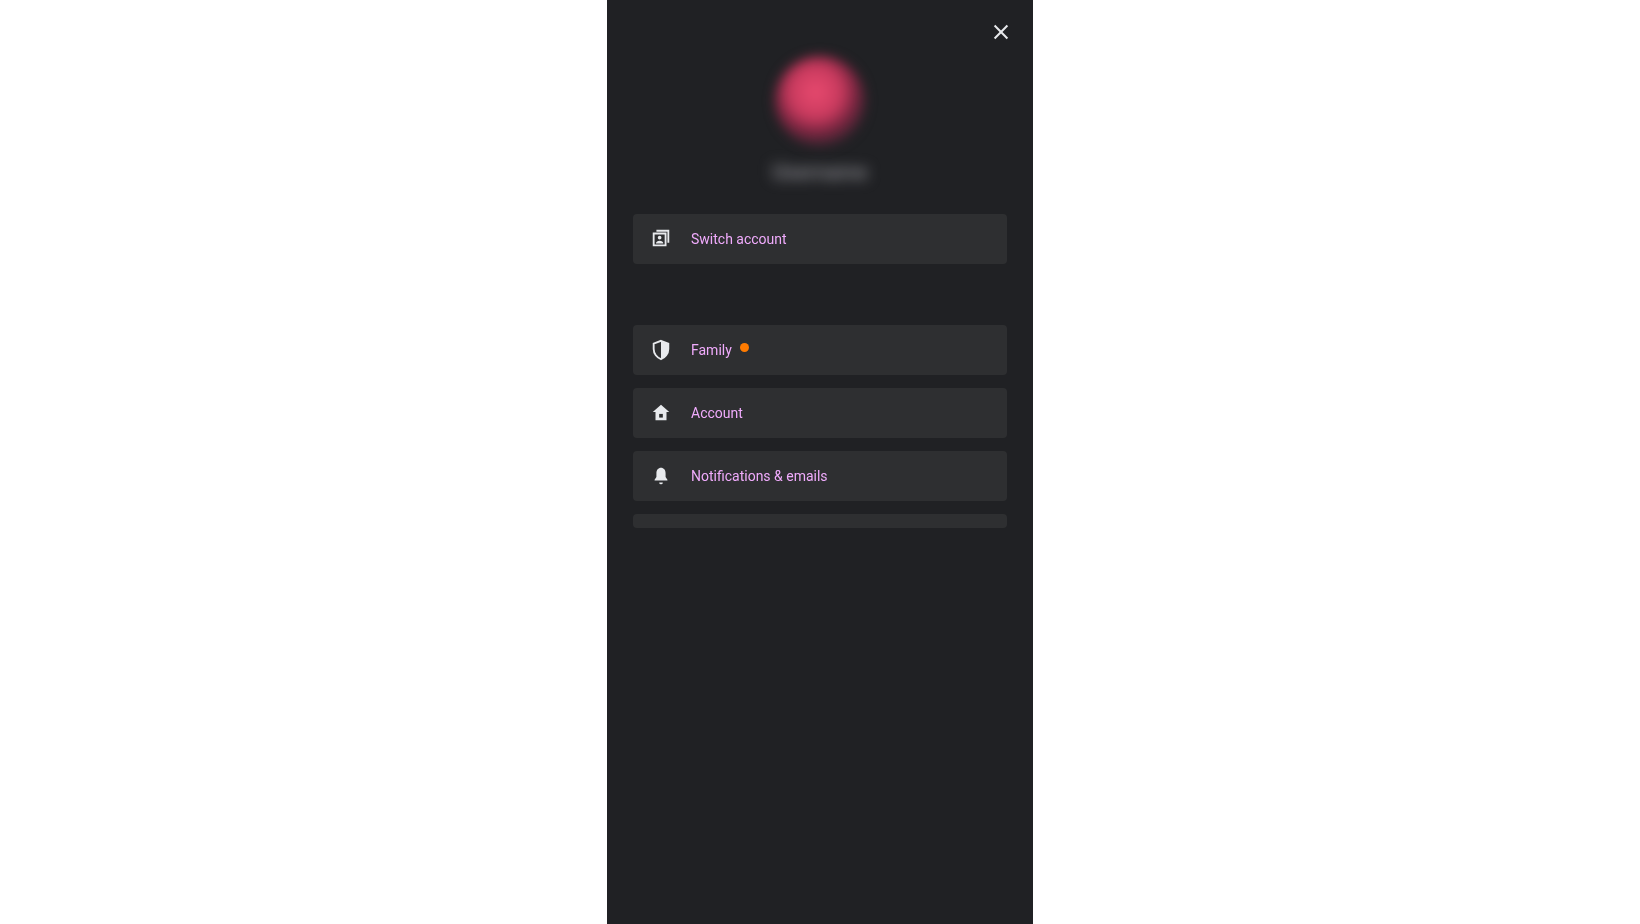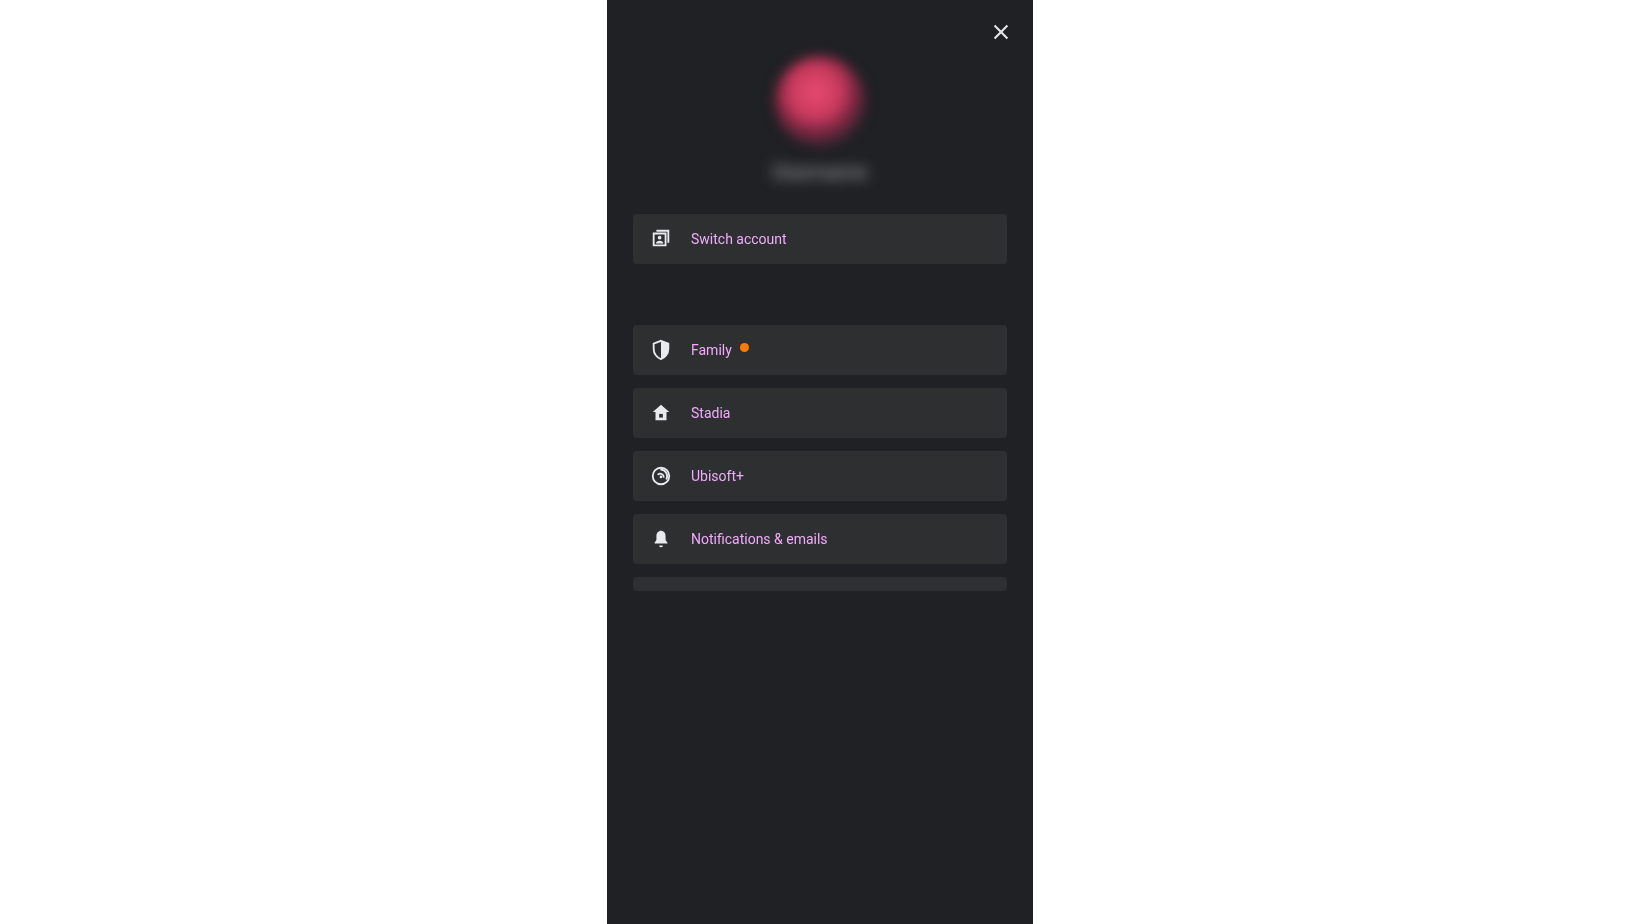--- a/index.html
+++ b/index.html
@@ -163,34 +163,23 @@
       <span class="badge-dot"></span>
     </div>
 
     <div class="menu-item">
       <span class="menu-icon">
         <svg viewBox="0 0 24 24" fill="#e8eaed">
           <path d="M12 3 L21 11 H18 V20 H6 V11 H3 Z" fill="#e8eaed"></path>
           <rect x="10" y="13" width="4" height="4" fill="#2e2f31"></rect>
         </svg>
       </span>
-      <span class="menu-label">Stadia</span>
+      <span class="menu-label">Account</span>
     </div>
 
-    <div class="menu-item">
-      <span class="menu-icon">
-        <svg viewBox="0 0 24 24" fill="none" stroke="#e8eaed" stroke-width="2">
-          <circle cx="12" cy="12" r="9"></circle>
-          <path d="M12 5 A7 7 0 0 1 18 15" stroke-linecap="round"></path>
-          <path d="M9 10 A4 4 0 0 1 15 13" stroke-linecap="round"></path>
-          <circle cx="12" cy="13" r="1.5" fill="#e8eaed" stroke="none"></circle>
-        </svg>
-      </span>
-      <span class="menu-label">Ubisoft+</span>
-    </div>
 
 
     <div class="menu-item">
       <span class="menu-icon">
         <svg viewBox="0 0 24 24" fill="#e8eaed">
           <path d="M12 3 C9 3 7 5.5 7 9 V13 L5 16 V17 H19 V16 L17 13 V9 C17 5.5 15 3 12 3 Z"></path>
           <path d="M10 19 A2 2 0 0 0 14 19 Z"></path>
         </svg>
       </span>
       <span class="menu-label">Notifications &amp; emails</span>

